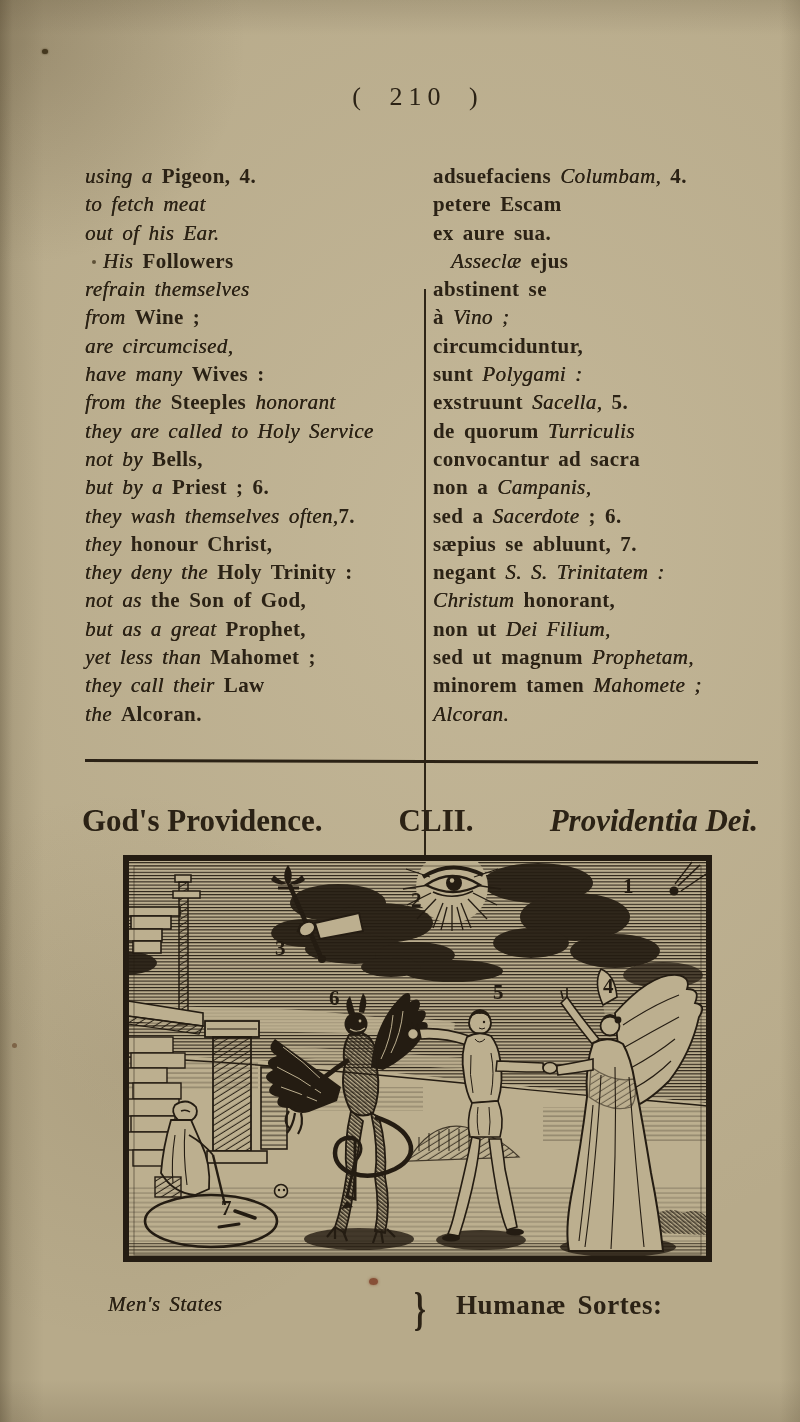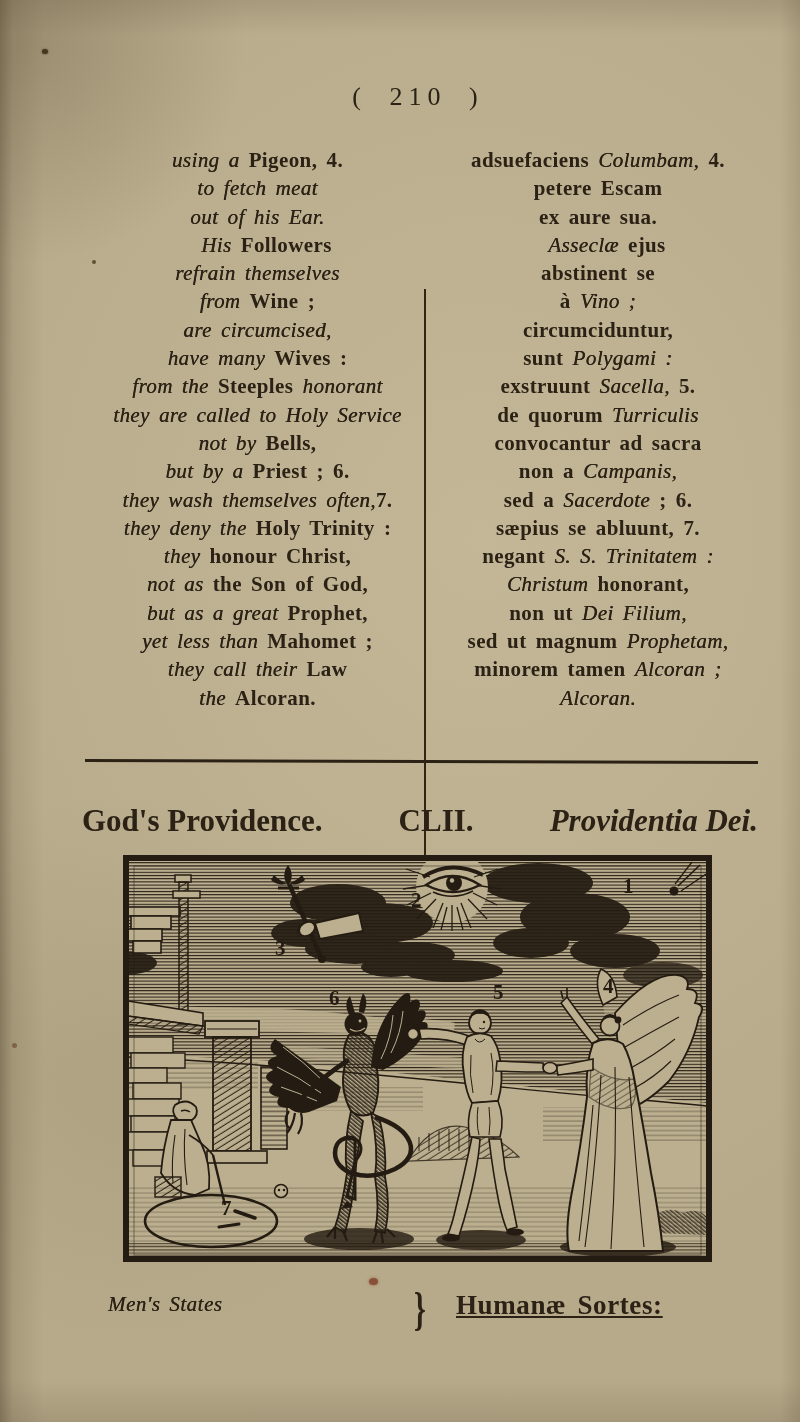--- a/index.html
+++ b/index.html
@@ -12,42 +12,42 @@
       radial-gradient(ellipse 120% 80% at 60% 38%, rgba(210,198,168,.45), rgba(0,0,0,0) 65%),
       linear-gradient(90deg, rgba(70,58,36,.42) 0, rgba(70,58,36,.14) 1.6%, rgba(0,0,0,0) 5.5%),
       linear-gradient(270deg, rgba(70,58,36,.16) 0, rgba(0,0,0,0) 2.5%),
       linear-gradient(180deg, rgba(70,58,36,.18) 0, rgba(0,0,0,0) 2.5%),
       linear-gradient(0deg, rgba(70,58,36,.16) 0, rgba(0,0,0,0) 3%),
       #b7aa8a;}
   .speck{position:absolute;border-radius:50%;}
   .page-number{position:absolute;top:82px;left:0;width:836px;text-align:center;
     font-size:26px;letter-spacing:6px;word-spacing:10px;}
   .textblock{position:absolute;top:146px;left:0;width:800px;}
-  .col{position:absolute;top:0;letter-spacing:.4px;word-spacing:3.5px;text-align:center;}
+  .col{position:absolute;top:16px;letter-spacing:.4px;word-spacing:3.5px;}
   .col-en{left:85px;width:345px;}
   .col-la{left:433px;width:330px;}
   .line{height:28.3px;line-height:28.3px;font-size:21px;white-space:nowrap;}
   .line.ind{padding-left:18px;}
   .seg-i{font-style:italic;font-weight:400;text-shadow:.3px 0 0 currentColor;}
   .seg-r{font-style:normal;font-weight:700;}
   .divider{position:absolute;left:424px;top:143px;width:2px;height:599px;background:#2e2517;}
   .rule{position:absolute;left:85px;top:760px;width:673px;height:3px;background:#2b2215;
         transform:rotate(.15deg);}
   .chapter-header{position:absolute;top:803px;left:82px;width:676px;display:flex;
     justify-content:space-between;align-items:center;font-size:31px;font-weight:700;}
   .chapter-header .la{font-style:italic;}
   .figure-wrap{position:absolute;left:123px;top:855px;width:589px;height:407px;
     background:linear-gradient(180deg, rgba(206,194,164,.25), rgba(0,0,0,0) 40%),#bcaf8f;}
   .captions{position:absolute;top:1284px;left:0;width:800px;height:60px;}
   .cap-left{position:absolute;left:108px;top:8px;font-size:21px;font-style:italic;
     letter-spacing:.5px;word-spacing:3px;text-shadow:.3px 0 0 currentColor;}
   .cap-brace{position:absolute;left:414px;top:-2px;font-size:30px;
     transform:scaleY(1.55);transform-origin:top;font-weight:700;}
   .cap-right{position:absolute;left:456px;top:6px;font-size:27px;font-weight:700;
-    letter-spacing:.6px;word-spacing:4px;text-decoration:underline;}
+    letter-spacing:.6px;word-spacing:4px;}
   svg text{font-family:"Liberation Serif","DejaVu Serif",serif;}
 </style>
 </head>
 <body>
 
 <div class="page">
 
   <div class="speck" style="left:42px;top:49px;width:6px;height:5px;background:#45381f;box-shadow:0 0 2px #45381f;"></div>
   <div class="speck" style="left:92px;top:260px;width:4px;height:4px;background:rgba(70,56,32,.8);"></div>
   <div class="speck" style="left:369px;top:1278px;width:9px;height:7px;background:rgba(122,58,34,.8);box-shadow:0 0 3px rgba(122,58,34,.6);"></div>
@@ -64,22 +64,22 @@
         <div class="line ind"><span class="seg-i">His </span><span class="seg-r">Followers</span><span class="seg-i"></span><span class="seg-r"></span></div>
         <div class="line"><span class="seg-i">refrain themselves</span><span class="seg-r"></span><span class="seg-i"></span><span class="seg-r"></span></div>
         <div class="line"><span class="seg-i">from </span><span class="seg-r">Wine ;</span><span class="seg-i"></span><span class="seg-r"></span></div>
         <div class="line"><span class="seg-i">are circumcised,</span><span class="seg-r"></span><span class="seg-i"></span><span class="seg-r"></span></div>
         <div class="line"><span class="seg-i">have many </span><span class="seg-r">Wives :</span><span class="seg-i"></span><span class="seg-r"></span></div>
         <div class="line"><span class="seg-i">from the </span><span class="seg-r">Steeples </span><span class="seg-i">honorant</span><span class="seg-r"></span></div>
         <div class="line"><span class="seg-i">they are called to Holy Service</span><span class="seg-r"></span><span class="seg-i"></span><span class="seg-r"></span></div>
         <div class="line"><span class="seg-i">not by </span><span class="seg-r">Bells,</span><span class="seg-i"></span><span class="seg-r"></span></div>
         <div class="line"><span class="seg-i">but by a </span><span class="seg-r">Priest ; 6.</span><span class="seg-i"></span><span class="seg-r"></span></div>
         <div class="line"><span class="seg-i">they wash themselves often,</span><span class="seg-r">7.</span><span class="seg-i"></span><span class="seg-r"></span></div>
+        <div class="line"><span class="seg-i">they </span><span class="seg-r">honour Christ,</span><span class="seg-i"></span><span class="seg-r"></span></div>
         <div class="line"><span class="seg-i">they deny the </span><span class="seg-r">Holy Trinity :</span><span class="seg-i"></span><span class="seg-r"></span></div>
-        <div class="line"><span class="seg-i">they </span><span class="seg-r">honour Christ,</span><span class="seg-i"></span><span class="seg-r"></span></div>
         <div class="line"><span class="seg-i">not as </span><span class="seg-r">the Son of God,</span><span class="seg-i"></span><span class="seg-r"></span></div>
         <div class="line"><span class="seg-i">but as a great </span><span class="seg-r">Prophet,</span><span class="seg-i"></span><span class="seg-r"></span></div>
         <div class="line"><span class="seg-i">yet less than </span><span class="seg-r">Mahomet ;</span><span class="seg-i"></span><span class="seg-r"></span></div>
         <div class="line"><span class="seg-i">they call their </span><span class="seg-r">Law</span><span class="seg-i"></span><span class="seg-r"></span></div>
         <div class="line"><span class="seg-i">the </span><span class="seg-r">Alcoran.</span><span class="seg-i"></span><span class="seg-r"></span></div>
       </div>
     <div class="divider"></div>
     <div class="col col-la">
 
     <div class="line"><span class="seg-i"></span><span class="seg-r">adsuefaciens </span><span class="seg-i">Columbam, </span><span class="seg-r">4.</span></div>
@@ -93,21 +93,21 @@
         <div class="line"><span class="seg-i"></span><span class="seg-r">exstruunt </span><span class="seg-i">Sacella, </span><span class="seg-r">5.</span></div>
         <div class="line"><span class="seg-i"></span><span class="seg-r">de quorum </span><span class="seg-i">Turriculis</span><span class="seg-r"></span></div>
         <div class="line"><span class="seg-i"></span><span class="seg-r">convocantur ad sacra</span><span class="seg-i"></span><span class="seg-r"></span></div>
         <div class="line"><span class="seg-i"></span><span class="seg-r">non a </span><span class="seg-i">Campanis,</span><span class="seg-r"></span></div>
         <div class="line"><span class="seg-i"></span><span class="seg-r">sed a </span><span class="seg-i">Sacerdote </span><span class="seg-r">; 6.</span></div>
         <div class="line"><span class="seg-i"></span><span class="seg-r">sæpius se abluunt, 7.</span><span class="seg-i"></span><span class="seg-r"></span></div>
         <div class="line"><span class="seg-i"></span><span class="seg-r">negant </span><span class="seg-i">S. S. Trinitatem :</span><span class="seg-r"></span></div>
         <div class="line"><span class="seg-i">Christum </span><span class="seg-r">honorant,</span><span class="seg-i"></span><span class="seg-r"></span></div>
         <div class="line"><span class="seg-i"></span><span class="seg-r">non ut </span><span class="seg-i">Dei Filium,</span><span class="seg-r"></span></div>
         <div class="line"><span class="seg-i"></span><span class="seg-r">sed ut magnum </span><span class="seg-i">Prophetam,</span><span class="seg-r"></span></div>
-        <div class="line"><span class="seg-i"></span><span class="seg-r">minorem tamen </span><span class="seg-i">Alcoran ;</span><span class="seg-r"></span></div>
+        <div class="line"><span class="seg-i"></span><span class="seg-r">minorem tamen </span><span class="seg-i">Mahomete ;</span><span class="seg-r"></span></div>
         <div class="line"><span class="seg-i">Alcoran.</span><span class="seg-r"></span><span class="seg-i"></span><span class="seg-r"></span></div>
       </div>
   </div>
 
   <div class="rule"></div>
 
   <div class="chapter-header">
     <span class="en">God's Providence.</span>
     <span class="num">CLII.</span>
     <span class="la">Providentia Dei.</span>

